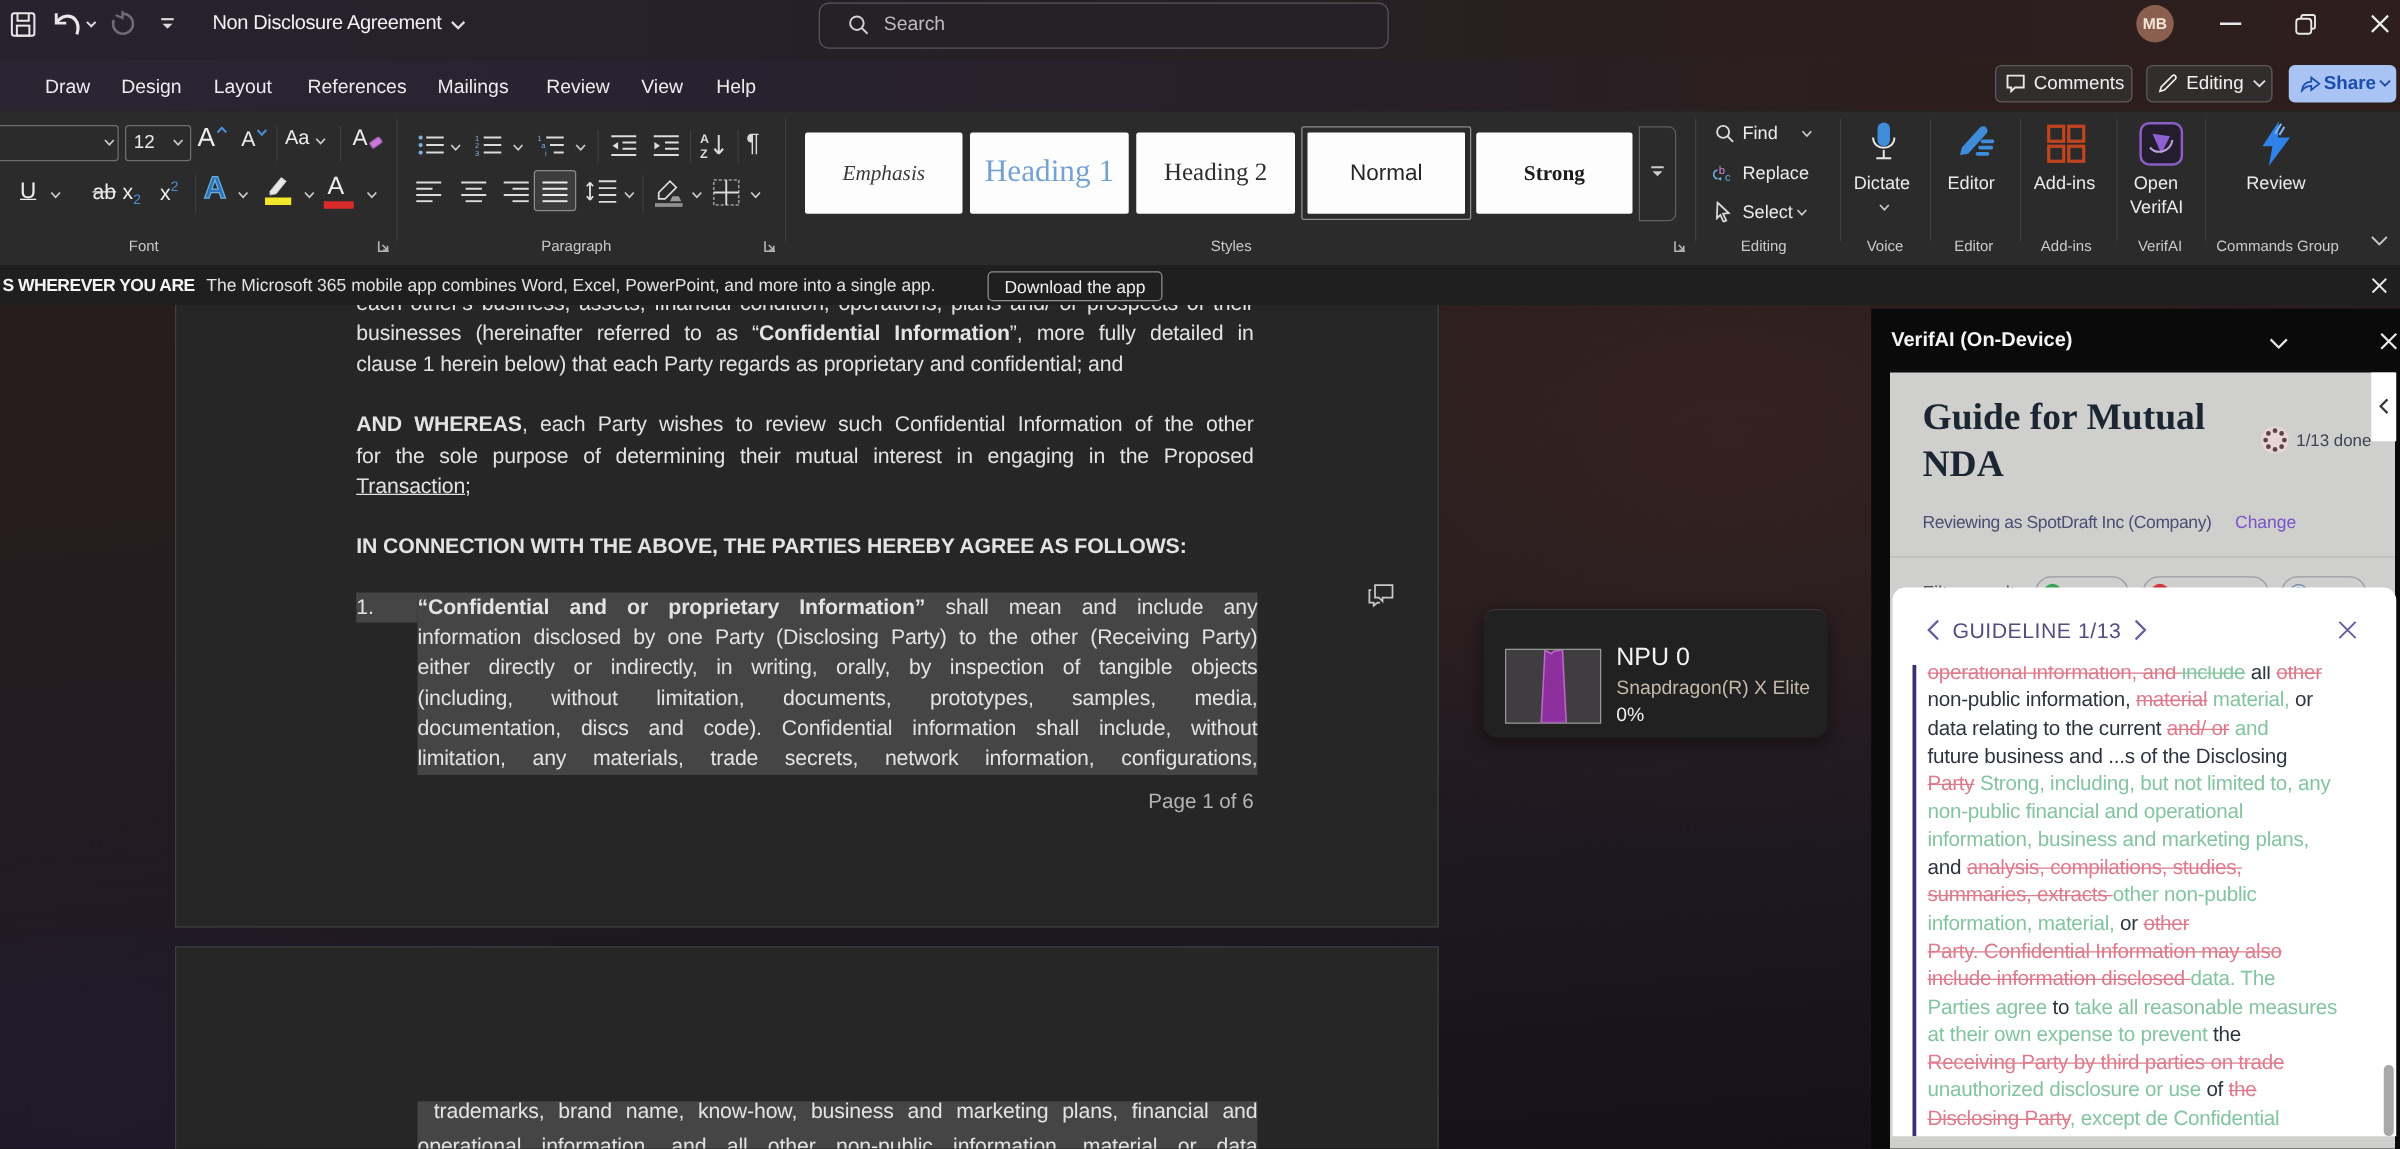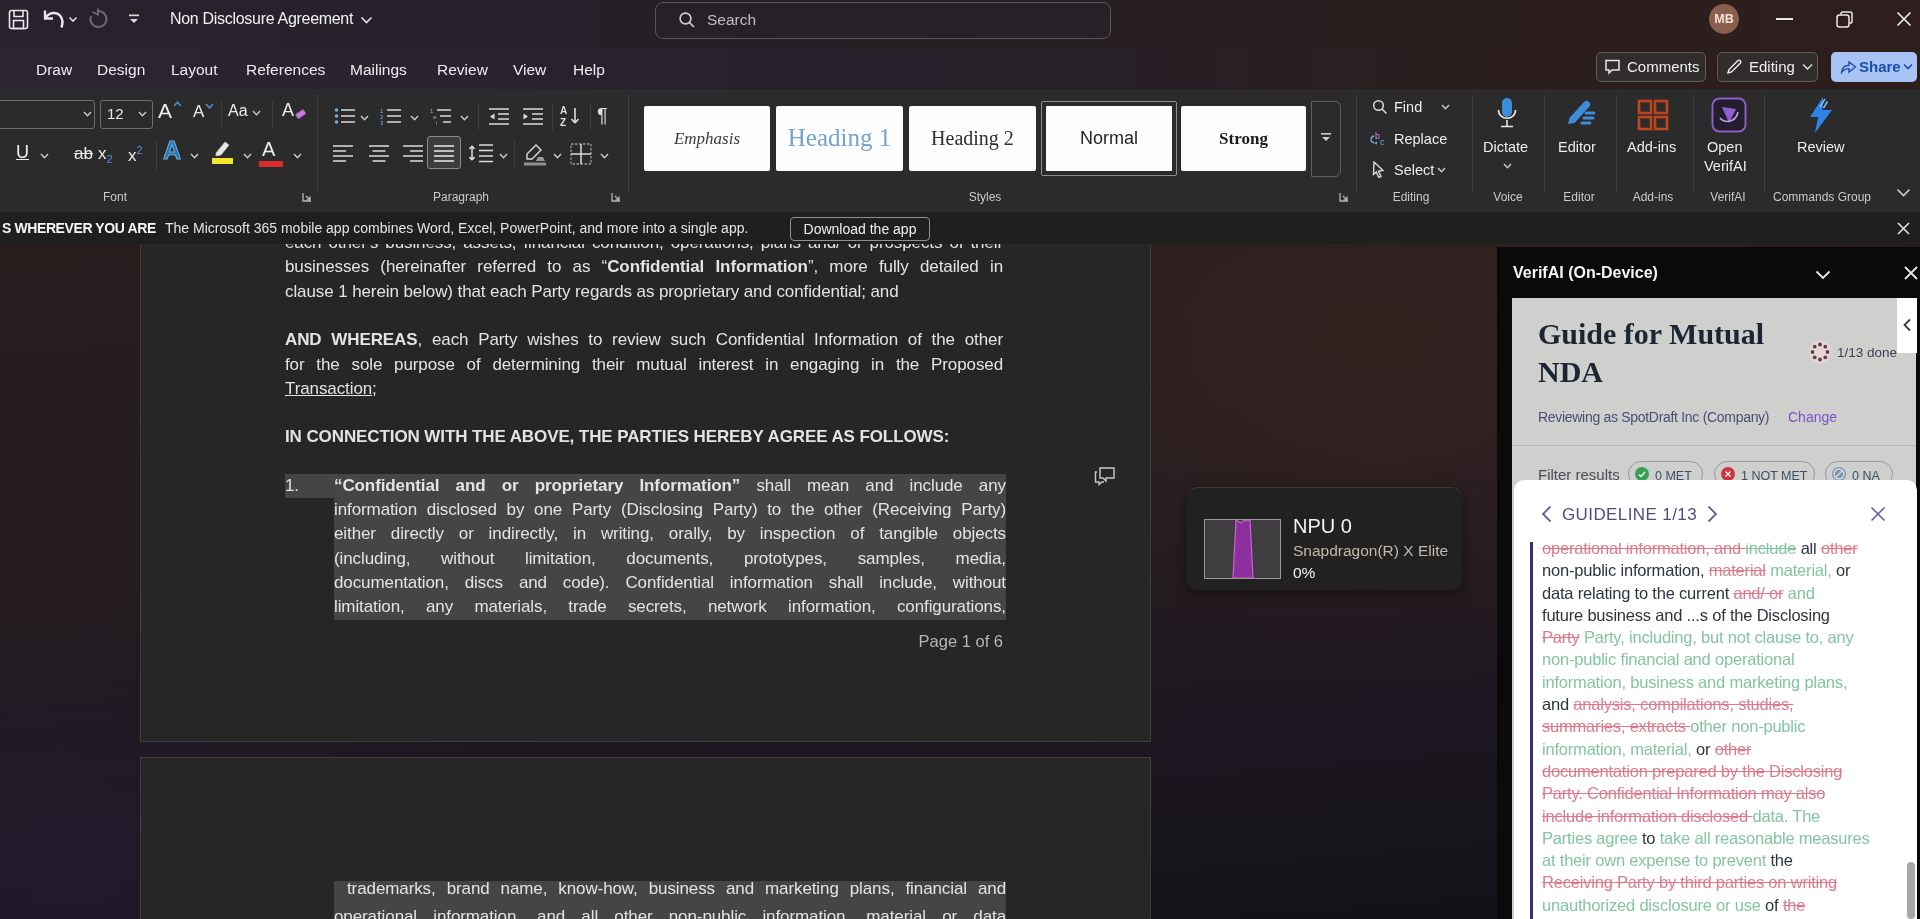--- a/index.html
+++ b/index.html
@@ -467,49 +467,48 @@
         <path d="M3.5 10.5 L10.5 3.5" stroke="#d8e2ec" stroke-width="1.3"></path>
       </svg>
     <div class="abs" style="left:340px;top:171px;font-size:12.5px;color:#3e4e66;">0 NA</div>
   </div>
 
   <div class="abs" style="left:400px;top:51px;width:20px;height:55px;background:#fff;"></div>
   <svg class="abs" style="left:405px;top:71px" width="10" height="14" viewBox="0 0 10 14">
       <path d="M8 1.5 L2.5 7 L8 12.5" fill="none" stroke="#3a3a3a" stroke-width="1.8"></path>
     </svg>
 
-  <div class="abs" style="left:17px;top:233px;width:403px;height:439px;background:#ffffff;border-radius:10px 10px 0 0;overflow:hidden;">
+  <div class="abs" style="left:17px;top:223px;width:403px;height:439px;background:#ffffff;border-radius:10px 10px 0 0;overflow:hidden;">
     <svg class="abs" style="left:27px;top:25px" width="11" height="18" viewBox="0 0 11 18">
         <path d="M9.5 1.5 L2 9 L9.5 16.5" fill="none" stroke="#6b5a9e" stroke-width="1.8"></path>
       </svg>
     <div class="abs" style="left:48px;top:25px;font-size:17px;letter-spacing:0.4px;color:#564a80;">GUIDELINE 1/13</div>
     <svg class="abs" style="left:193px;top:25px" width="11" height="18" viewBox="0 0 11 18">
         <path d="M1.5 1.5 L9 9 L1.5 16.5" fill="none" stroke="#6b5a9e" stroke-width="1.8"></path>
       </svg>
     <svg class="abs" style="left:356px;top:26px" width="16" height="16" viewBox="0 0 16 16">
         <path d="M1.5 1.5 L14.5 14.5 M14.5 1.5 L1.5 14.5" stroke="#6b5a9e" stroke-width="1.6"></path>
       </svg>
     <div class="abs" style="left:15.5px;top:62px;width:3.5px;height:377px;background:#3f2d73;"></div>
     <div id="gtext" class="abs" style="left:28px;top:57px;width:365px;">
       <div class="abs" style="left:-6px;top:0px;width:380px;height:6px;background:#fff;z-index:5;"></div>
       <div class="gl"><span class="gr">operational information, and </span><span class="gn" style="text-decoration:line-through;">include</span> <span class="gb">all</span> <span class="gr">other</span></div>
       <div class="gl">non-public information, <span class="gr">material</span> <span class="gn">material,</span> or</div>
       <div class="gl">data relating to the current <span class="gr">and/ or</span> <span class="gn">and</span></div>
       <div class="gl">future business and ...s of the Disclosing</div>
-      <div class="gl"><span class="gr">Party</span> <span class="gn">Party, including, but not clause to, any</span></div>
+      <div class="gl"><span class="gr">Party</span> <span class="gn">Strong, including, but not limited to, any</span></div>
       <div class="gl"><span class="gn">non-public financial and operational</span></div>
       <div class="gl"><span class="gn">information, business and marketing plans,</span></div>
       <div class="gl">and <span class="gr">analysis, compilations, studies,</span></div>
       <div class="gl"><span class="gr">summaries, extracts </span><span class="gn">other non-public</span></div>
       <div class="gl"><span class="gn">information, material,</span> <span class="gb">or</span> <span class="gr">other</span></div>
-      <div class="gl"><span class="gr">documentation prepared by the Disclosing</span></div>
       <div class="gl"><span class="gr">Party. Confidential Information may also</span></div>
       <div class="gl"><span class="gr">include information disclosed </span><span class="gn">data.</span> <span class="gn">The</span></div>
       <div class="gl"><span class="gn">Parties agree</span> <span class="gb">to</span> <span class="gn">take all reasonable measures</span></div>
       <div class="gl"><span class="gn">at their own expense to prevent</span> <span class="gb">the</span></div>
-      <div class="gl"><span class="gr">Receiving Party by third parties on writing</span></div>
+      <div class="gl"><span class="gr">Receiving Party by third parties on trade</span></div>
       <div class="gl"><span class="gn">unauthorized disclosure or use</span> <span class="gb">of</span> <span class="gr">the</span></div>
       <div class="gl"><span class="gr">Disclosing Party</span><span class="gn">, except de Confidential</span></div>
     </div>
 
     <div class="abs" style="left:393px;top:382px;width:8px;height:57px;background:#a8a8a8;border-radius:4px;"></div>
   </div>
 </div>
 
 </body></html>

